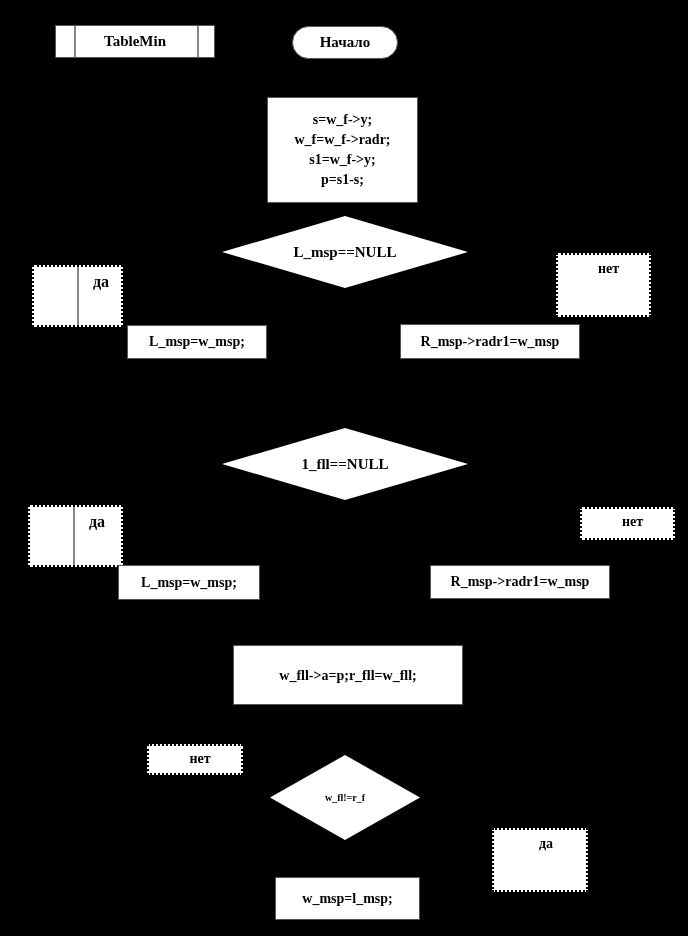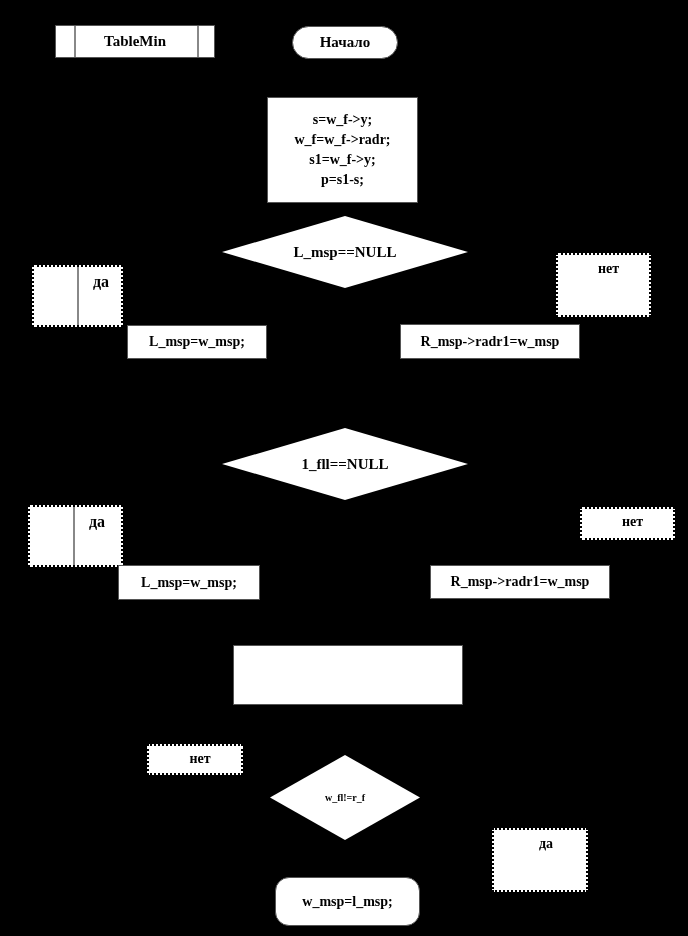--- a/index.html
+++ b/index.html
@@ -55,21 +55,21 @@
   #nobox3{left:147px;top:744px;width:96px;height:31px;padding:5px 0 0 10px;}
   #yesbox3{left:492px;top:828px;width:96px;height:64px;padding:6px 0 0 12px;}
   
   #assign-yes1{left:127px;top:325px;width:140px;height:34px;}
   #assign-no1{left:400px;top:324px;width:180px;height:35px;}
   #assign-yes2{left:118px;top:565px;width:142px;height:35px;}
   #assign-no2{left:430px;top:565px;width:180px;height:34px;}
   
   #update{left:233px;top:645px;width:230px;height:60px;flex-direction:column;line-height:25px;}
   
-  #result{left:275px;top:877px;width:145px;height:49px;border-radius:14px;}
+  #result{left:275px;top:877px;width:145px;height:43px;}
 </style>
 </head>
 <body>
 
 <div id="canvas">
 
   <div class="node solid" id="tablemin">
     <div class="pp-bar bar-l"></div>
     <div class="pp-bar bar-r"></div>
     <span>TableMin</span>
@@ -120,20 +120,21 @@
   </div>
 
   <div class="node solid code" id="assign-yes2">
     <span>L_msp=w_msp;</span>
   </div>
   <div class="node solid code" id="assign-no2">
     <span>R_msp-&gt;radr1=w_msp</span>
   </div>
 
   <div class="node solid code" id="update">
+    <div>w_fll-&gt;a=p;r_fll=w_fll;</div>
   </div>
 
   <div class="node dotted label-box" id="nobox3">
     <span>нет</span>
   </div>
 
   <div class="diamond" id="decision3">
     <span>w_fl!=r_f</span>
   </div>
 

